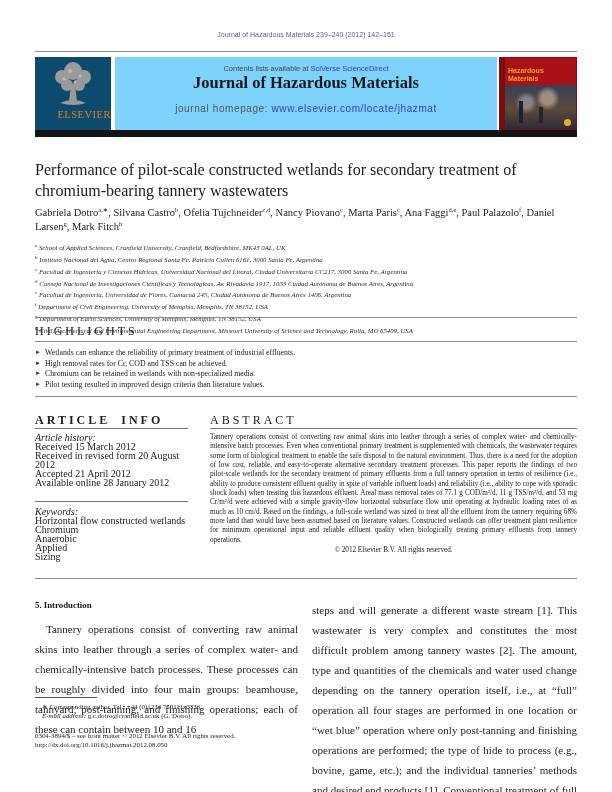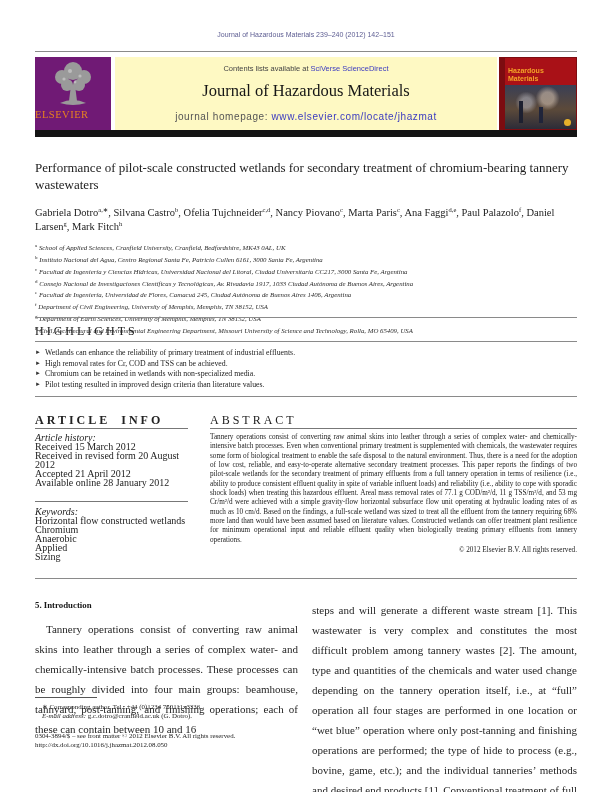--- a/index.html
+++ b/index.html
@@ -12,51 +12,51 @@
   .abs { position:absolute; }
   .rule { position:absolute; height:1px; background:#8a8a8a; }
   .rule-dark { background:#777; }
 
   
   .citation { top:31px; left:35px; width:542px; text-align:center;
     font-family:"Liberation Sans", sans-serif; font-size:7px; color:#5d5d92; }
 
   
   .header-row { top:57px; left:35px; width:542px; height:73px; }
-  .logo-box { position:absolute; left:0; top:0; width:76px; height:73px; background:#701a75;
-    text-align:left; }
+  .logo-box { position:absolute; left:0; top:0; width:76px; height:73px; background:#0c4a6e;
+    text-align:right; }
   .logo-box svg { display:block; margin:2px auto 0; }
   .elsevier-word { font-family:"Liberation Serif", serif; font-size:10.5px; color:#e8821e;
     letter-spacing:0.5px; margin-top:0px; }
   .masthead { position:absolute; left:80px; top:0; width:382px; height:73px;
-    background:#fef9c3; text-align:center; }
+    background:#7dd3fc; text-align:center; }
   .contents-line { margin-top:7px; font-family:"Liberation Sans", sans-serif; font-size:7.5px; color:#444; }
   .link-blue { color:#3b3bc0; }
-  .journal-title { margin-top:8px; font-size:16.5px; color:#161616; }
+  .journal-title { font-size:16.5px; color:#161616;font-weight:bold; }
   .homepage-line { margin-top:10px; font-family:"Liberation Sans", sans-serif; font-size:10px;
     color:#555; letter-spacing:0.6px; }
   .cover-box { position:absolute; right:0; top:0; width:78px; height:73px;
     background:#a91117; overflow:hidden; border:1px solid #7e0d11; }
   .cover-spine { position:absolute; left:0; top:0; width:5px; height:73px; background:#7c0c10; }
   .cover-title { position:absolute; left:8px; top:9px; font-family:"Liberation Sans", sans-serif;
     font-weight:bold; font-size:7px; line-height:7.5px; color:#f5a227; }
   .cover-photo { position:absolute; left:5px; right:0; bottom:0; height:44px;
     background:
       radial-gradient(circle at 60% 30%, rgba(220,200,180,0.55) 0 6px, rgba(220,200,180,0) 12px),
       radial-gradient(circle at 30% 40%, rgba(190,190,200,0.5) 0 5px, rgba(190,190,200,0) 11px),
       linear-gradient(180deg, #3a3f55 0%, #5c4a3a 55%, #2c2c38 100%); }
   .cover-stack { position:absolute; bottom:6px; left:14px; width:4px; height:22px; background:#1d2030; }
   .cover-stack2 { position:absolute; bottom:6px; left:34px; width:4px; height:16px; background:#20243a; }
   .cover-dot { position:absolute; bottom:3px; right:5px; width:7px; height:7px;
     border-radius:50%; background:#e8b02a; }
 
   .black-bar { top:130px; left:35px; width:542px; height:7px; background:#141414; }
 
   
-  .article-title { top:159px; left:35px; width:542px; font-size:13px; line-height:1.32;
+  .article-title { top:159px; left:35px; width:542px; font-size:16px; line-height:1.32;
     color:#1c1c1c; }
   .authors { top:205px; left:35px; width:542px; font-size:10.5px; line-height:1.3; color:#1c1c1c; }
   .authors sup { font-size:6.5px; }
   .affiliations { top:241px; left:35px; width:542px; font-size:6.8px; line-height:9.6px;
     font-style:italic; color:#2a2a2a; }
   .affiliations sup { font-style:normal; font-size:5px; }
 
   
   .sec-heading { letter-spacing:3px; font-size:12px; color:#222; word-spacing:5px; }
   .hl-heading { top:324px; left:35px; }
@@ -64,21 +64,21 @@
   .hl-marker { font-size:6px; margin-right:4px; position:relative; top:-1px; color:#333; }
 
   
   .info-heading { top:413px; left:35px;font-weight:bold; }
   .abs-heading { top:413px; left:210px; }
   .info-col { top:433px; left:35px; width:153px; font-size:10px; line-height:9px; color:#222; }
   .info-label { font-style:italic; }
   .kw-block { margin-top:14px; }
   .abstract { top:433px; left:210px; width:367px; font-size:7.2px; line-height:9.35px;
     text-align:justify; color:#222; }
-  .copyright { text-align:right; margin-top:1px; }
+  .copyright { text-align:center; margin-top:1px; }
 
   
   .body-left { top:600px; left:35px; width:263px; }
   .body-right { top:600px; left:312px; width:265px; }
   .sec1 { font-size:8.8px; font-weight:bold; color:#161616; }
   .body-para { margin-top:9px; font-size:11px; line-height:20px; text-align:justify;
     color:#1f1f1f; }
   .indent { text-indent:11px; }
   .body-right .body-para { margin-top:0; }
 

